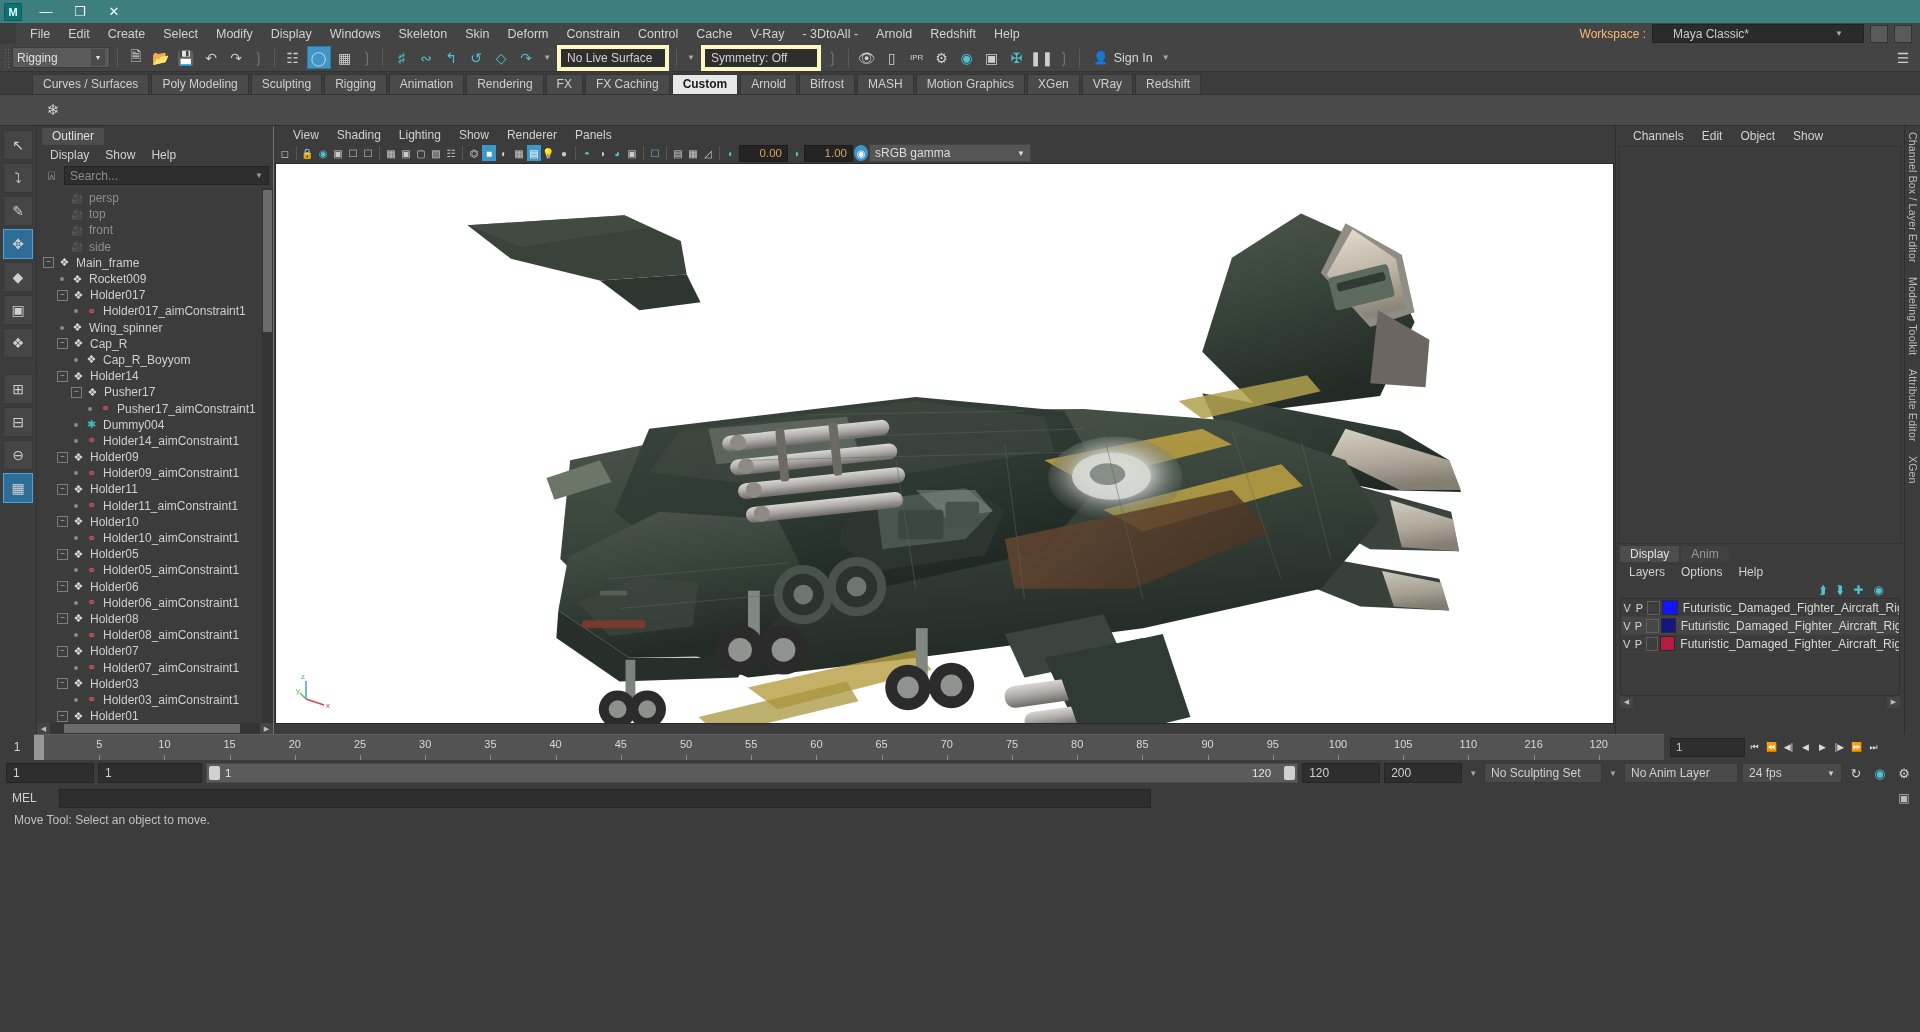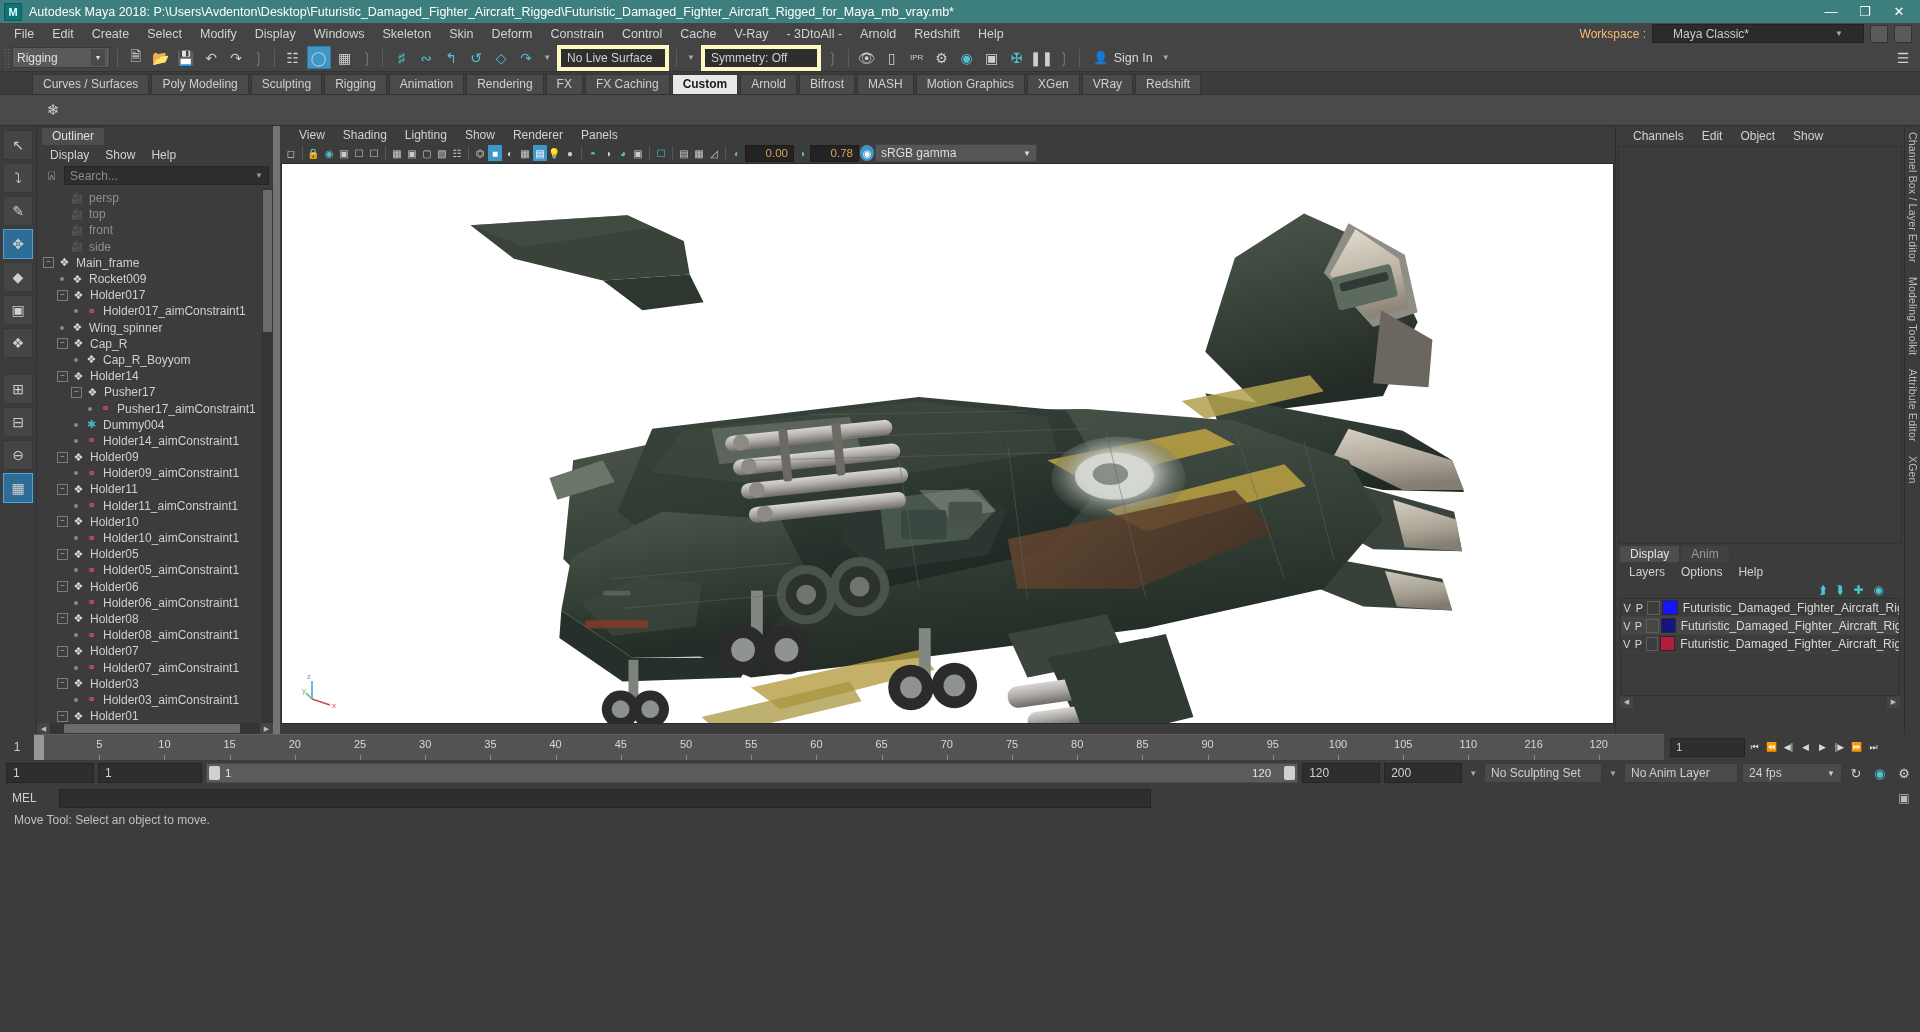--- a/index.html
+++ b/index.html
@@ -10,21 +10,21 @@
   #titlebar{height:23px;background:#3d7f7f;display:flex;align-items:center;
             padding:0 4px;color:#ffffff;font-size:12.5px;}
   #titlebar .logo{width:16px;height:16px;background:#0d7377;border:1px solid #0a5a5d;
      margin-right:7px;display:flex;align-items:center;justify-content:center;
      font-size:11px;color:#dff;font-weight:bold;border-radius:1px;}
   #title-text{flex:1;white-space:nowrap;overflow:hidden;}
   .winbtn{width:34px;height:23px;display:flex;align-items:center;justify-content:center;
           font-size:13px;color:#fff;}
   
   #menubar{height:21px;background:#444444;display:flex;align-items:center;
-           padding-left:5px;font-size:12.5px;}
+           padding-left:5px;font-size:12.5px;margin-left:16px;}
   #menubar .mi{padding:2px 9px;color:#d2d2d2;white-space:nowrap;}
   #wsarea{margin-left:auto;display:flex;align-items:center;gap:6px;padding-right:8px;}
   #wsarea .lbl{font-size:12px;color:#fdba74;}
   .ws-select{width:170px;height:17px;background:#2b2b2b;border:1px solid #222;
      display:flex;align-items:center;padding:0 20px;font-size:12px;color:#ccc;}
   .ws-select .arr{margin-left:auto;font-size:8px;color:#aaa;}
   .sq-btn{width:16px;height:16px;background:#5a5a5a;border:1px solid #333;}
   
   #toolbar{height:27px;background:#444444;display:flex;align-items:center;
            padding-left:4px;gap:3px;border-bottom:1px solid #333;}
@@ -61,21 +61,21 @@
   #main{display:flex;height:608px;background:#3c3c3c;}
   
   #toolcol{width:36px;background:#3c3c3c;display:flex;flex-direction:column;
      align-items:center;padding-top:4px;gap:3px;border-right:1px solid #333;}
   .tool-btn{width:28px;height:28px;background:#454545;border:1px solid #383838;
      display:flex;align-items:center;justify-content:center;color:#cfcfcf;font-size:14px;}
   .tool-btn.sel{background:#2f6d99;border:1px solid #4aa3d8;}
   .tool-gap{height:10px;}
   
   #outliner{width:236px;background:#3c3c3c;display:flex;flex-direction:column;
-     border-right:7px solid #737373;}
+     border-right:1px solid #737373;}
   .panel-tab-row{height:19px;display:flex;align-items:flex-end;padding-left:4px;}
   .panel-tab{background:#4d4d4d;height:17px;line-height:17px;padding:0 10px;
      font-size:12px;color:#e0e0e0;border:1px solid #3a3a3a;border-bottom:none;}
   .panel-menu{height:19px;display:flex;align-items:center;gap:0;padding-left:5px;
      background:#3c3c3c;font-size:12px;}
   .panel-menu .pmi{padding:0 8px;color:#d2d2d2;}
   .search-row{height:21px;display:flex;align-items:center;padding:1px 4px 2px 6px;gap:4px;}
   .search-ico{width:17px;height:17px;display:flex;align-items:center;justify-content:center;
      color:#b5b5b5;font-size:12px;}
   .search-inp{flex:1;height:17px;background:#2e2e2e;border:1px solid #252525;
@@ -195,21 +195,20 @@
   
   #statusrow{height:20px;background:#3c3c3c;display:flex;align-items:center;
      padding-left:14px;font-size:12px;color:#c0c0c0;}
   .no-sel{user-select:none;}
 </style>
 </head>
 <body class="no-sel">
 
 <div id="titlebar">
   <div class="logo">M</div>
-  <div id="title-text">Autodesk Maya 2018: P:\Users\Avdenton\Desktop\Futuristic_Damaged_Fighter_Aircraft_Rigged\Futuristic_Damaged_Fighter_Aircraft_Rigged_for_Maya_mb_vray.mb*</div>
   <div class="winbtn">—</div>
   <div class="winbtn">❐</div>
   <div class="winbtn close">✕</div>
 </div>
 
 <div id="menubar">
   <div id="menu-items" style="display:flex;">
       <div class="mi">File</div>
       <div class="mi">Edit</div>
       <div class="mi">Create</div>
@@ -603,21 +602,21 @@
       <div class="vsep"></div>
       <div class="vp-ico teal">☐</div>
       <div class="vsep"></div>
       <div class="vp-ico">▤</div>
       <div class="vp-ico">▦</div>
       <div class="vp-ico">◿</div>
       <div class="vsep"></div>
       <div class="vp-ico teal">◐</div>
       <div class="vp-num">0.00</div>
       <div class="vp-ico teal">◑</div>
-      <div class="vp-num">0.78</div>
+      <div class="vp-num">1.00</div>
       <div class="vp-ico on" style="border-radius:50%;">◉</div>
       <div class="vp-gamma">
         <span>sRGB gamma</span>
         <span class="arr">▼</span>
       </div>
     </div>
 
     <div id="viewport">
       <svg width="100%" height="100%" viewBox="0 0 998 566" preserveAspectRatio="xMidYMid meet">
         <defs>

